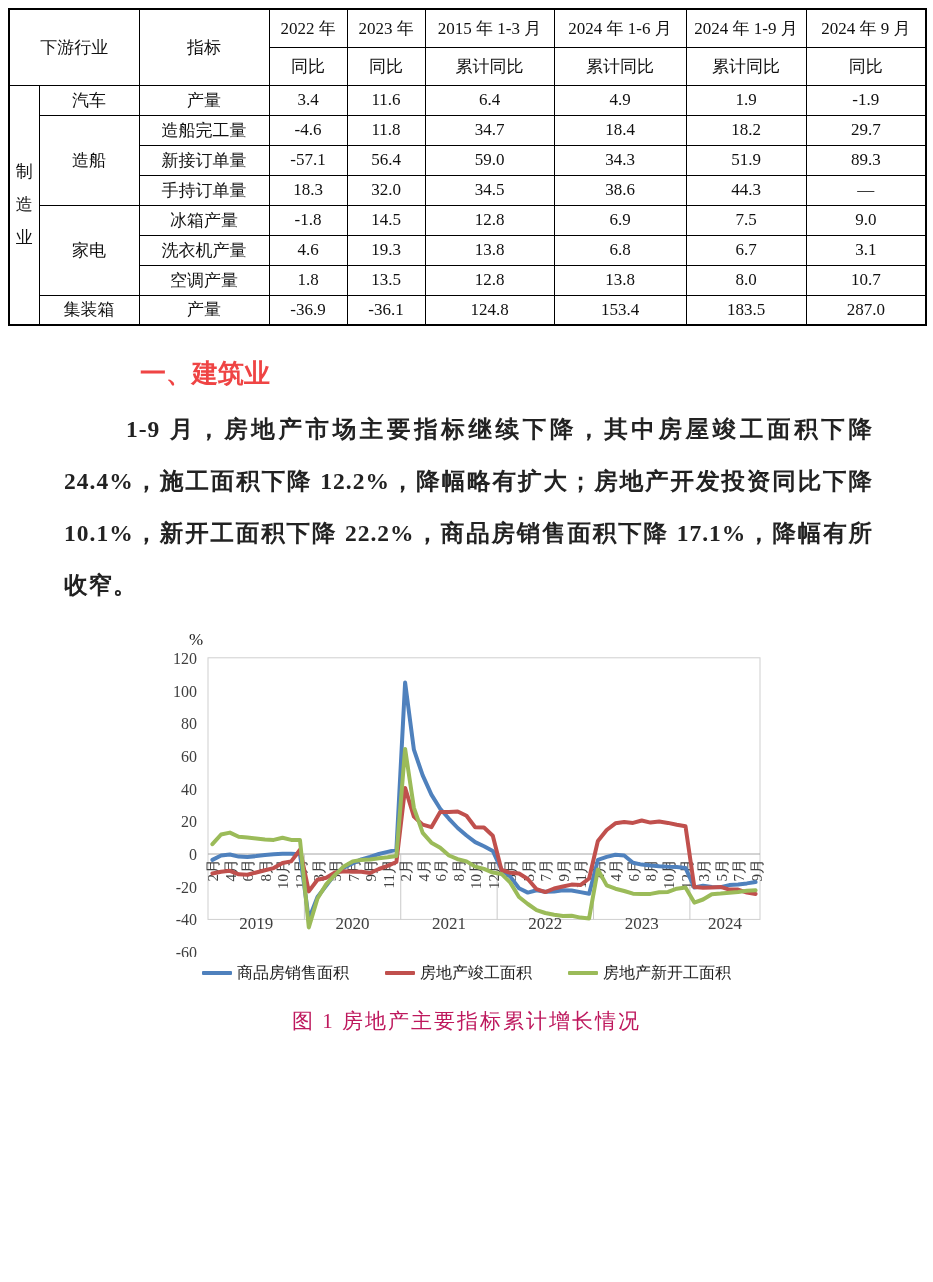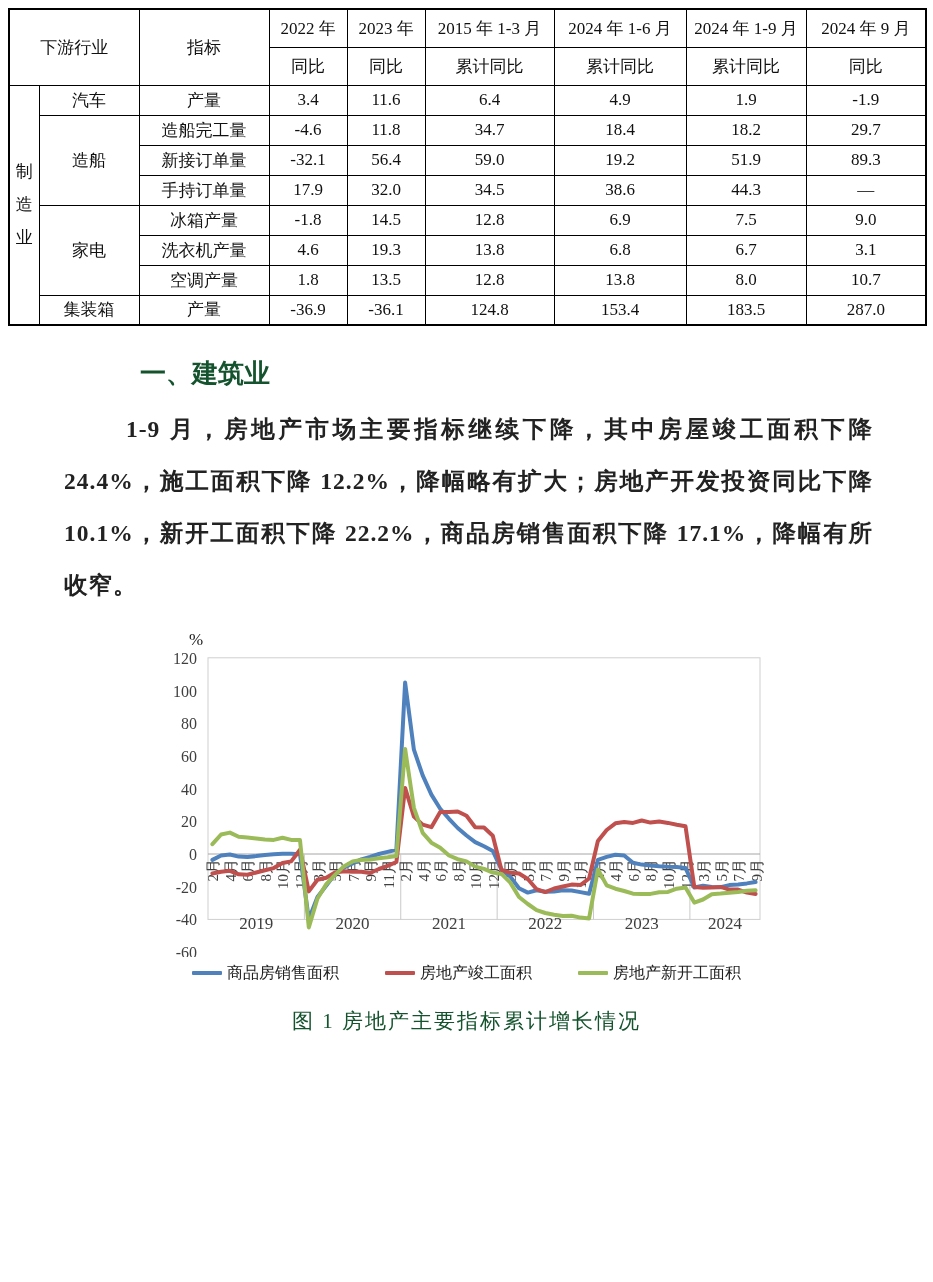--- a/index.html
+++ b/index.html
@@ -18,40 +18,40 @@
     border:1px solid #000;text-align:center;vertical-align:middle;
     font-weight:normal;padding:0 2px;overflow:hidden;white-space:nowrap;
   }
   table.doc-table thead tr{height:38px;}
   table.doc-table tbody tr{height:30px;}
   td.sector-cell div{line-height:1.95;font-size:17px;}
   
   .section-heading{
     margin:30px 16px 0 140px;
     font-family:"Liberation Sans",sans-serif;
-    font-weight:bold;font-size:26px;color:#14532d;
+    font-weight:bold;font-size:26px;color:#ef4444;
   }
   .body-text{margin:12px 60px 0 64px;font-weight:bold;}
   .body-text p{
     margin:0 0 9px 0;font-size:23.5px;line-height:52px;
     text-align:justify;text-justify:inter-character;text-indent:62px;
     color:#222;letter-spacing:1px;
   }
   
   .chart-block{margin-top:10px;}
   .chart-svg{display:block;}
   .legend-row{
-    display:flex;justify-content:center;align-items:center;gap:46px;
+    display:flex;justify-content:center;align-items:center;gap:36px;
     margin-top:4px;height:24px;
   }
   .legend-item{display:flex;align-items:center;gap:5px;}
   .legend-swatch{width:30px;height:4.5px;border-radius:1px;}
   .legend-label{font-size:16px;color:#222;}
   .figure-caption{
-    margin-top:22px;text-align:center;font-size:21px;color:#14532d;
+    margin-top:22px;text-align:center;font-size:21px;color:#be185d;
     letter-spacing:2px;
   }
 </style>
 </head>
 <body>
 
 <div class="tbl-wrap">
   <table class="doc-table" id="doc-table">
       <colgroup>
         <col style="width:30px">
@@ -105,30 +105,30 @@
           <td>造船完工量</td>
           <td>-4.6</td>
           <td>11.8</td>
           <td>34.7</td>
           <td>18.4</td>
           <td>18.2</td>
           <td>29.7</td>
         </tr>
         <tr>
           <td>新接订单量</td>
-          <td>-32.1</td>
+          <td>-57.1</td>
           <td>56.4</td>
           <td>59.0</td>
-          <td>19.2</td>
+          <td>34.3</td>
           <td>51.9</td>
           <td>89.3</td>
         </tr>
         <tr>
           <td>手持订单量</td>
-          <td>17.9</td>
+          <td>18.3</td>
           <td>32.0</td>
           <td>34.5</td>
           <td>38.6</td>
           <td>44.3</td>
           <td>—</td>
         </tr>
         <tr>
           <td rowspan="3">家电</td>
           <td>冰箱产量</td>
           <td>-1.8</td>

